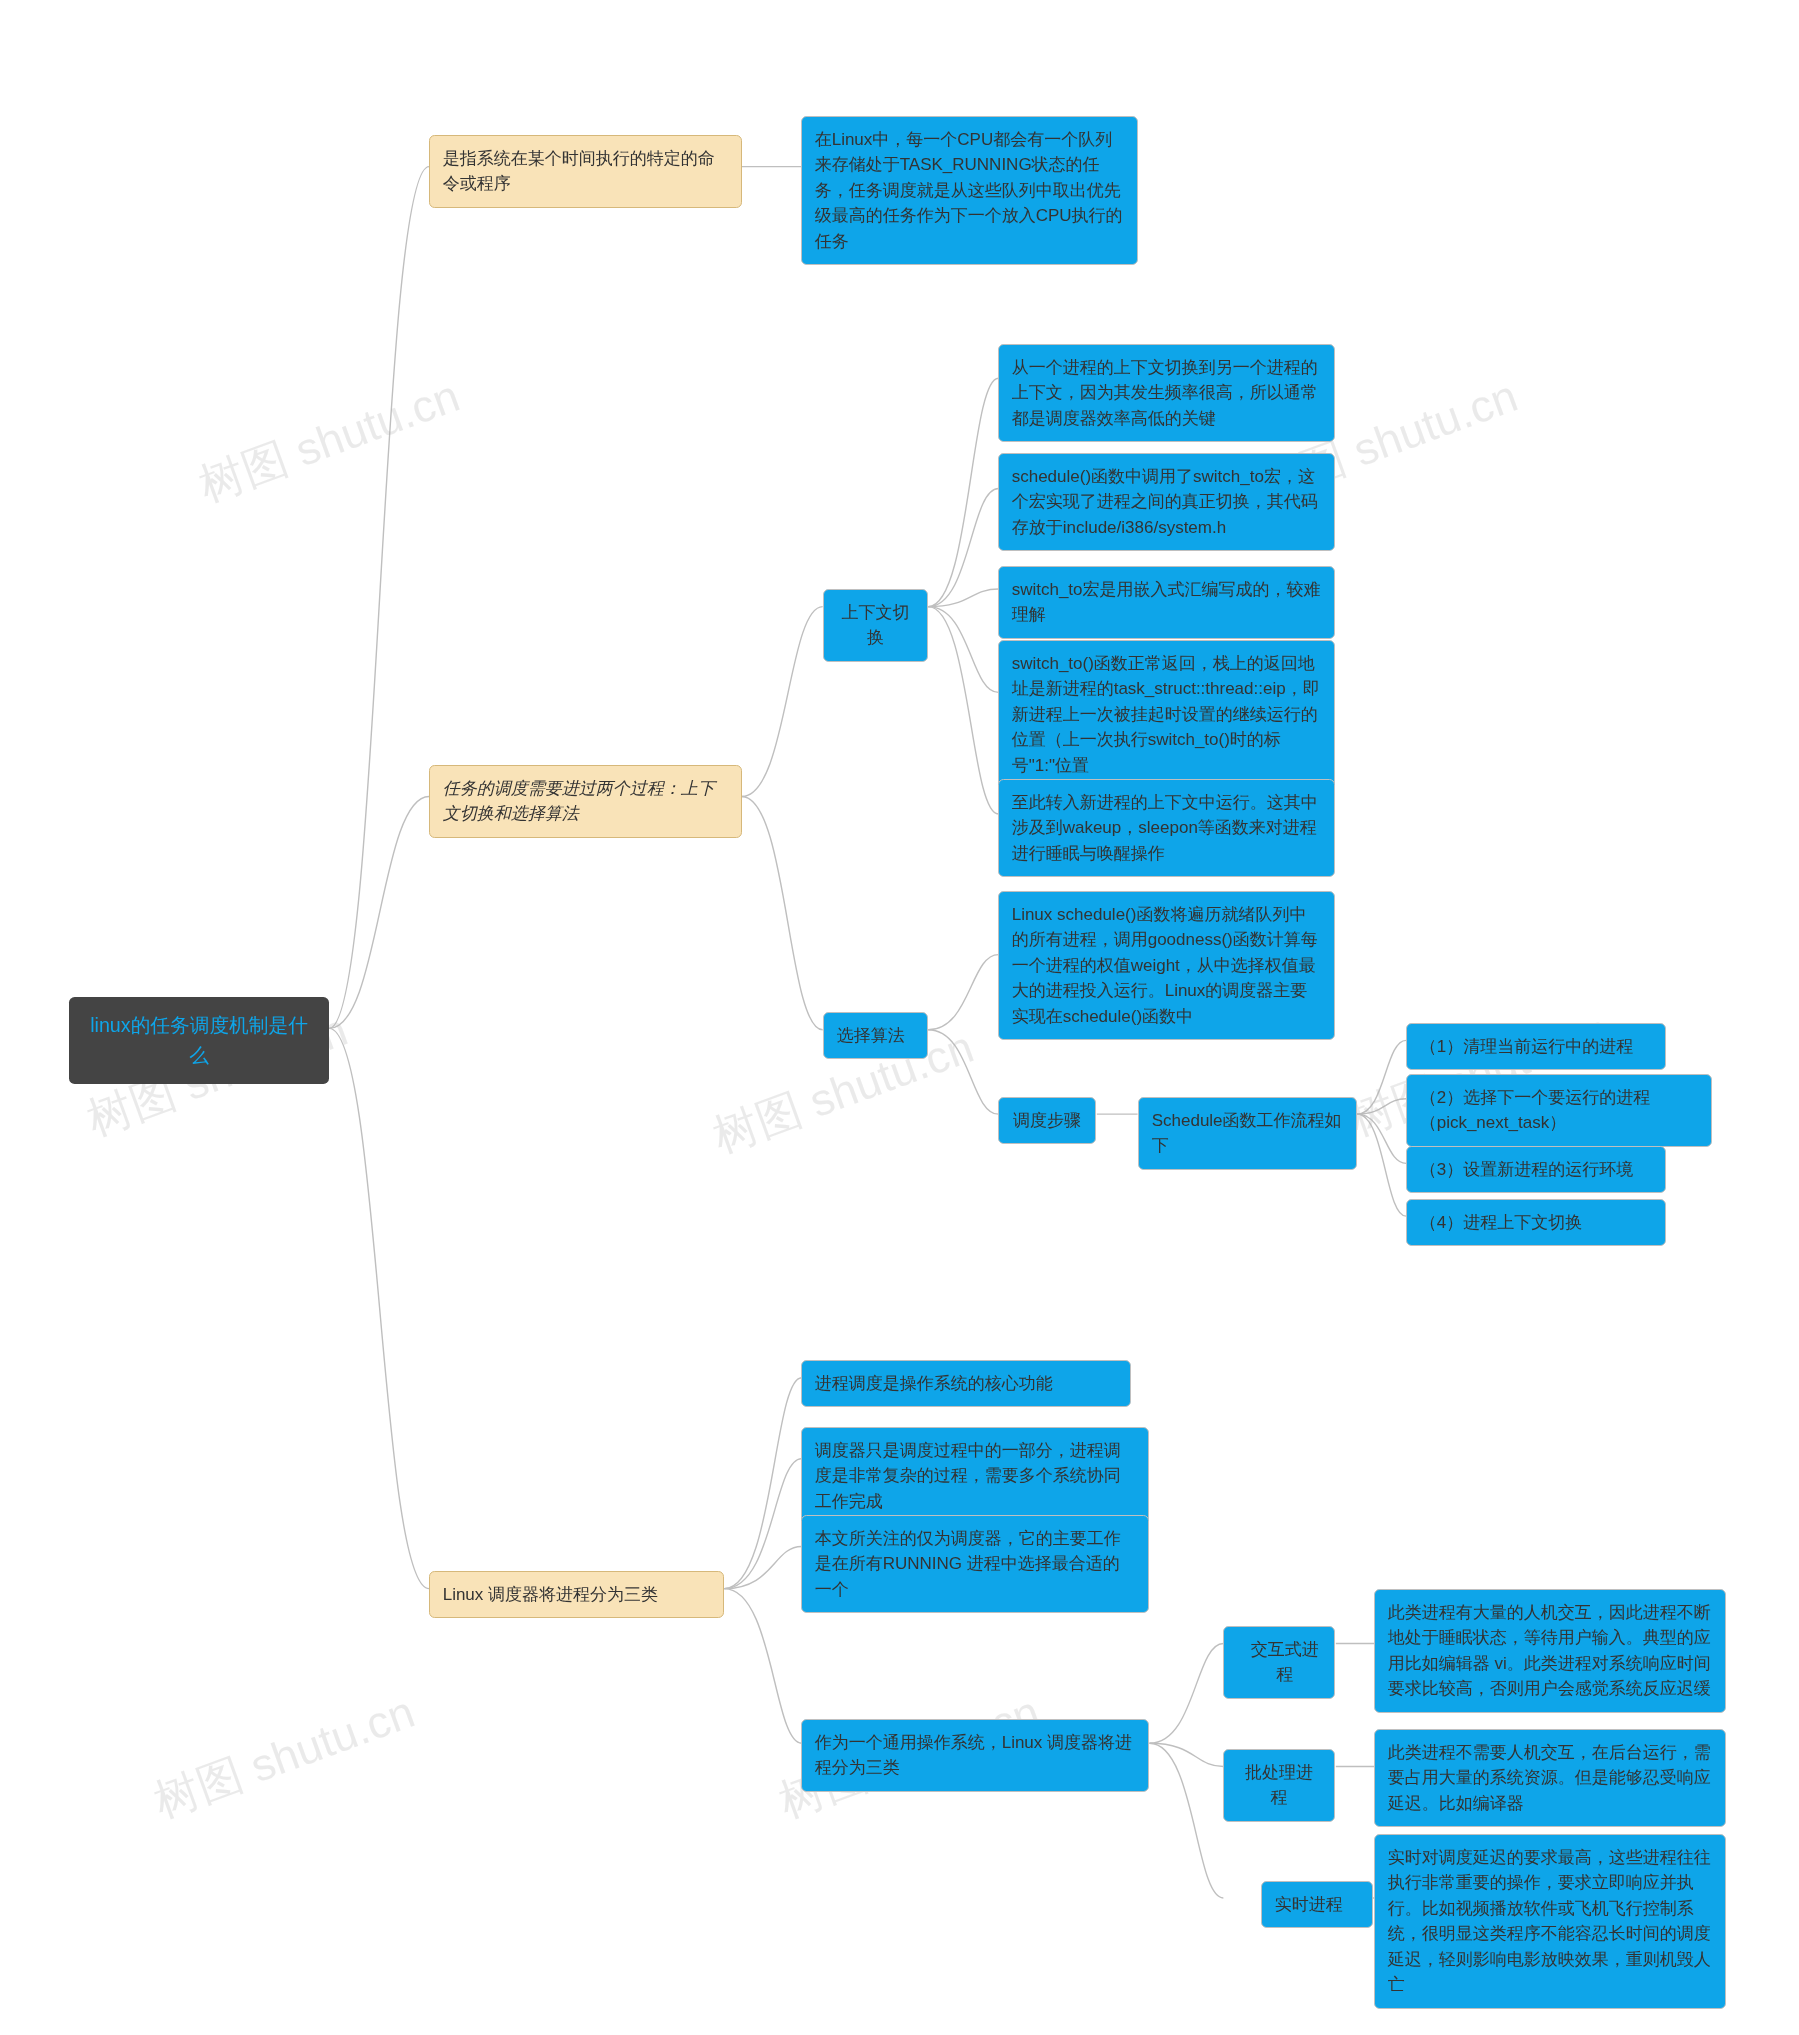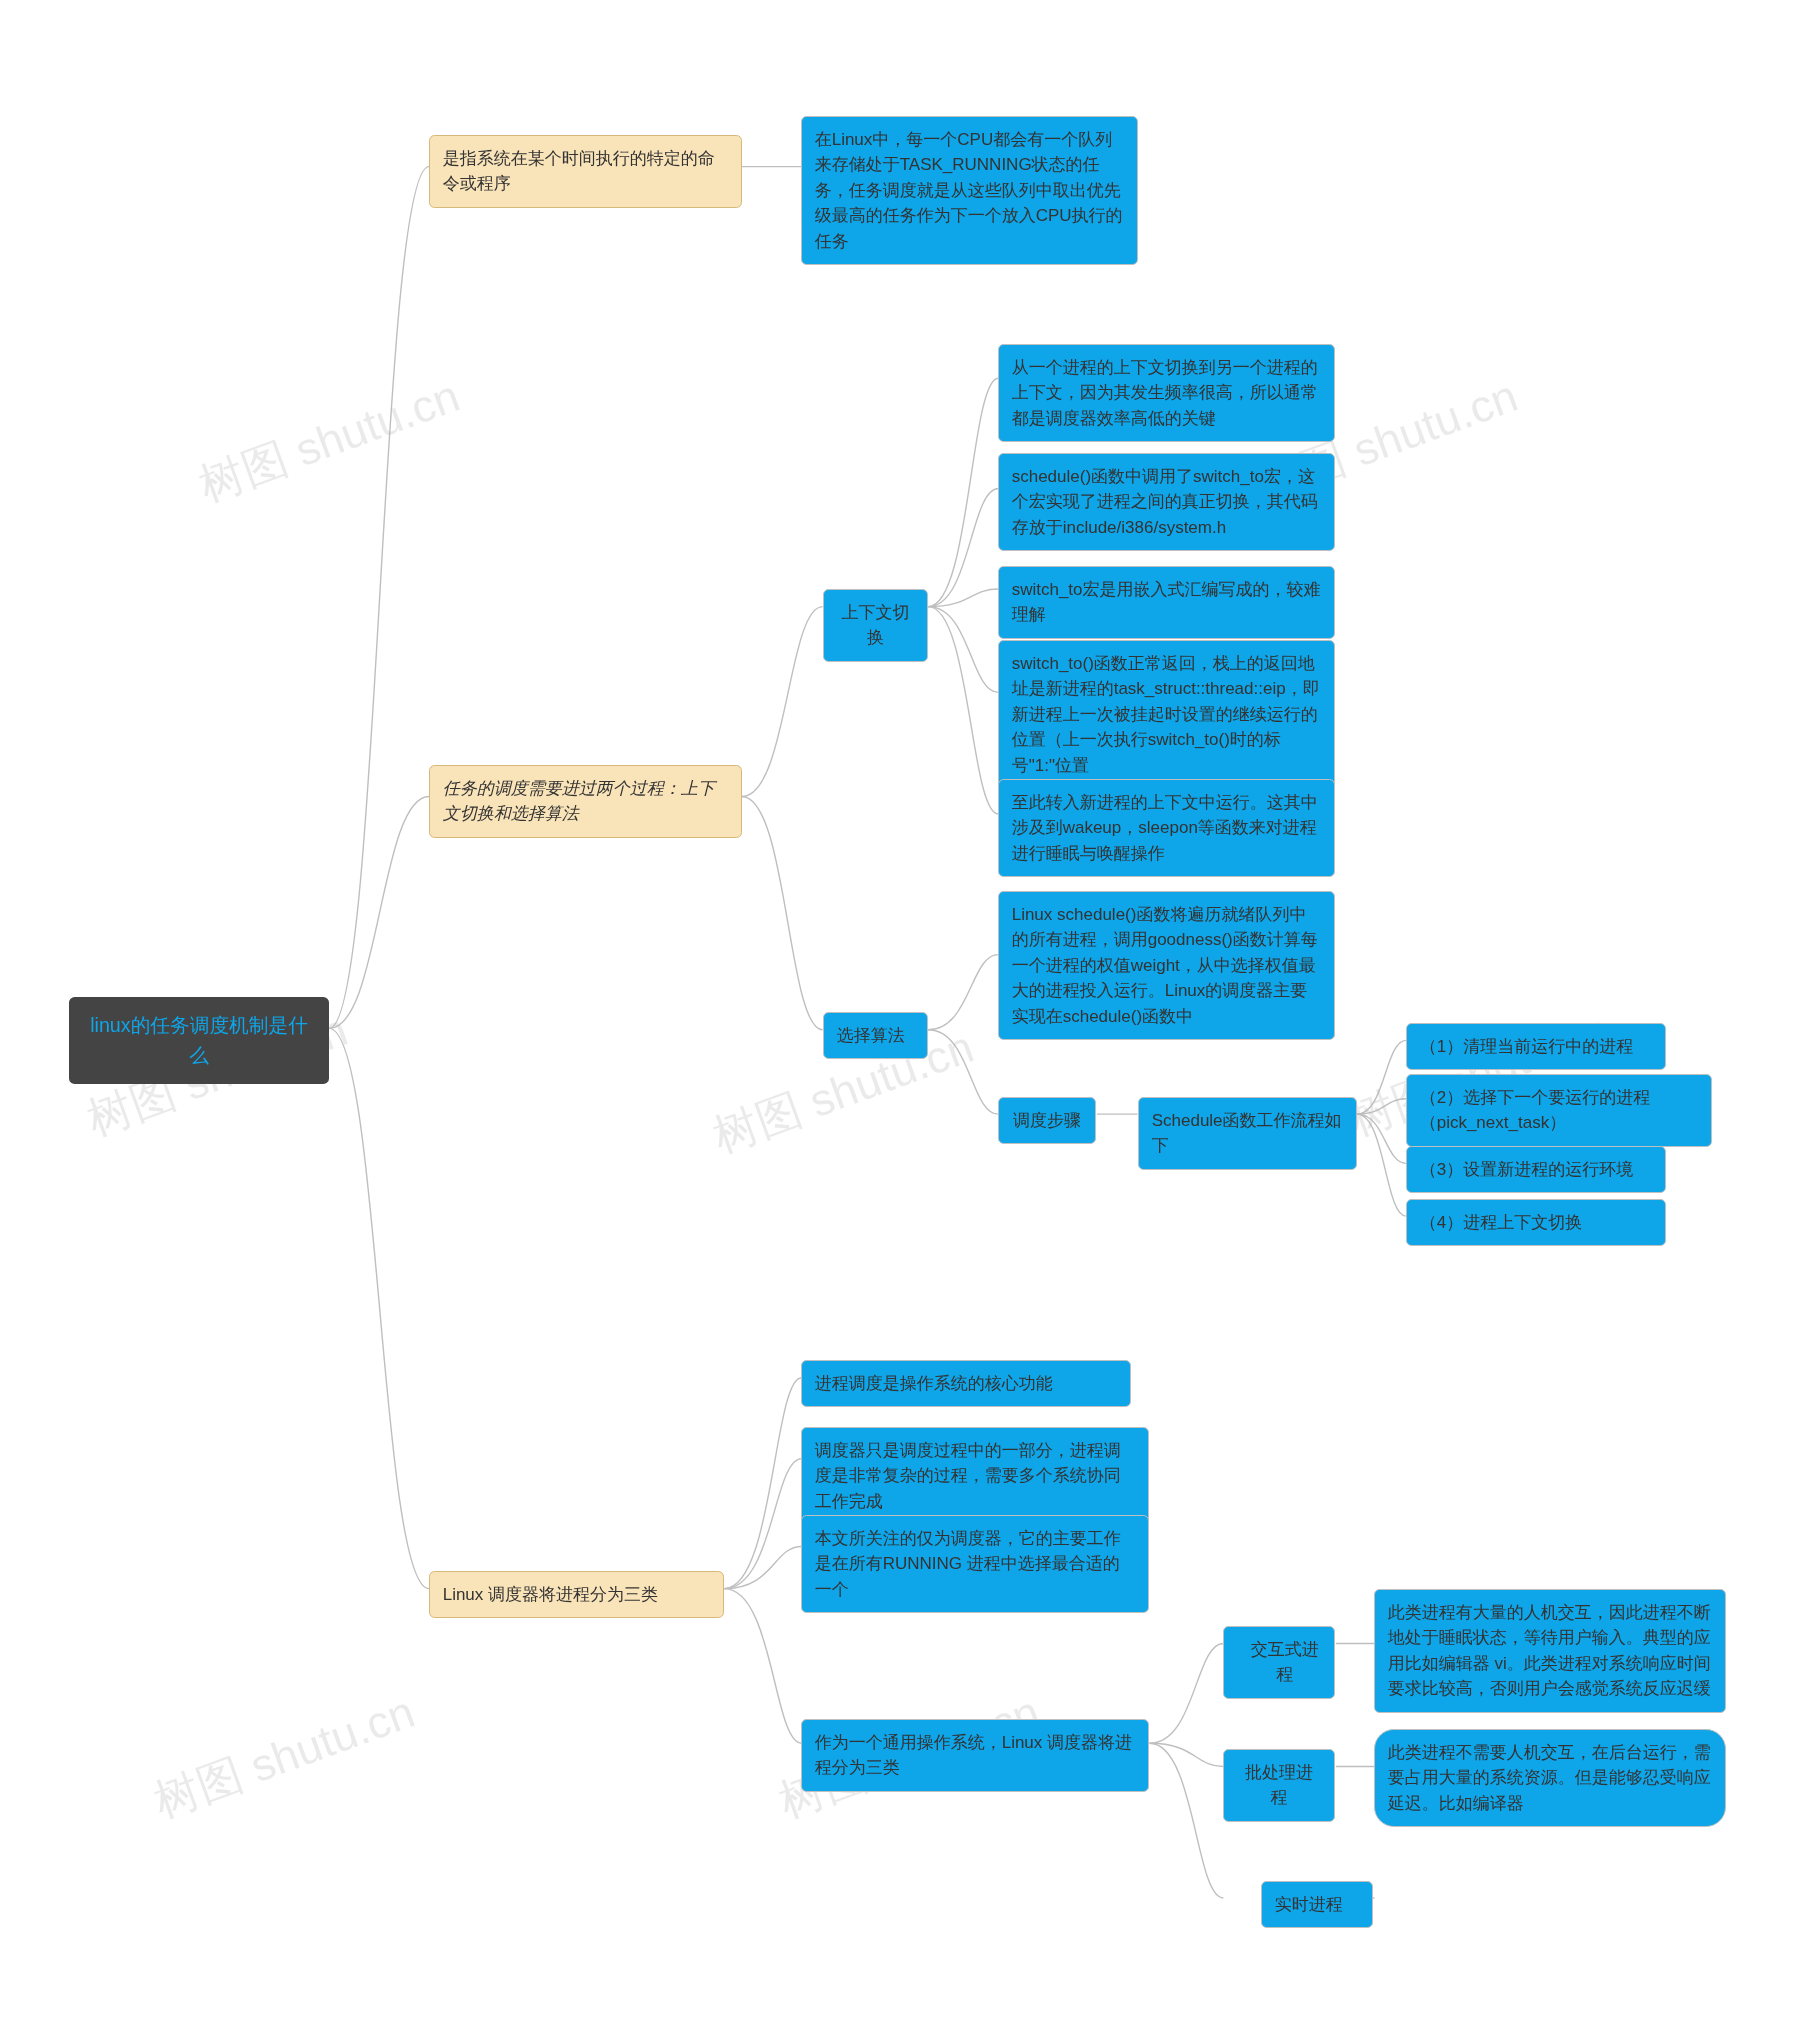--- a/index.html
+++ b/index.html
@@ -148,18 +148,19 @@
 
   <div class="node" style="left:801px; top:1360px; width:330px;">进程调度是操作系统的核心功能</div>
   <div class="node" style="left:801px; top:1427px; width:348px;">调度器只是调度过程中的一部分，进程调度是非常复杂的过程，需要多个系统协同工作完成</div>
   <div class="node" style="left:801px; top:1515px; width:348px;">本文所关注的仅为调度器，它的主要工作是在所有RUNNING 进程中选择最合适的一个</div>
   <div class="node" style="left:801px; top:1719px; width:348px;">作为一个通用操作系统，Linux 调度器将进程分为三类</div>
 
   <div class="node" style="left:1223px; top:1626px; width:112px; text-align:center;padding-left:24px;">交互式进程</div>
   <div class="node" style="left:1374px; top:1589px; width:352px;">此类进程有大量的人机交互，因此进程不断地处于睡眠状态，等待用户输入。典型的应用比如编辑器 vi。此类进程对系统响应时间要求比较高，否则用户会感觉系统反应迟缓</div>
 
   <div class="node" style="left:1223px; top:1749px; width:112px; text-align:center;">批处理进程</div>
-  <div class="node" style="left:1374px; top:1729px; width:352px;border-radius:20px;">此类进程不需要人机交互，在后台运行，需要占用大量的系统资源。但是能够忍受响应延迟。比如编译器</div>
+  <div class="node" style="left:1374px; top:1729px; width:352px;">此类进程不需要人机交互，在后台运行，需要占用大量的系统资源。但是能够忍受响应延迟。比如编译器</div>
 
   <div class="node" style="left:1261px; top:1881px; width:112px; ">实时进程</div>
+  <div class="node" style="left:1374px; top:1834px; width:352px;">实时对调度延迟的要求最高，这些进程往往执行非常重要的操作，要求立即响应并执行。比如视频播放软件或飞机飞行控制系统，很明显这类程序不能容忍长时间的调度延迟，轻则影响电影放映效果，重则机毁人亡</div>
 
 </div>
 
 
 </body></html>

